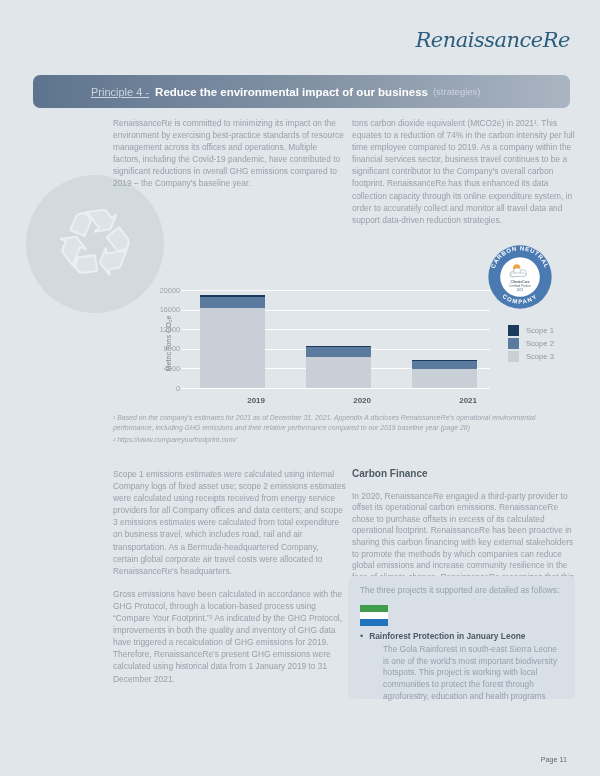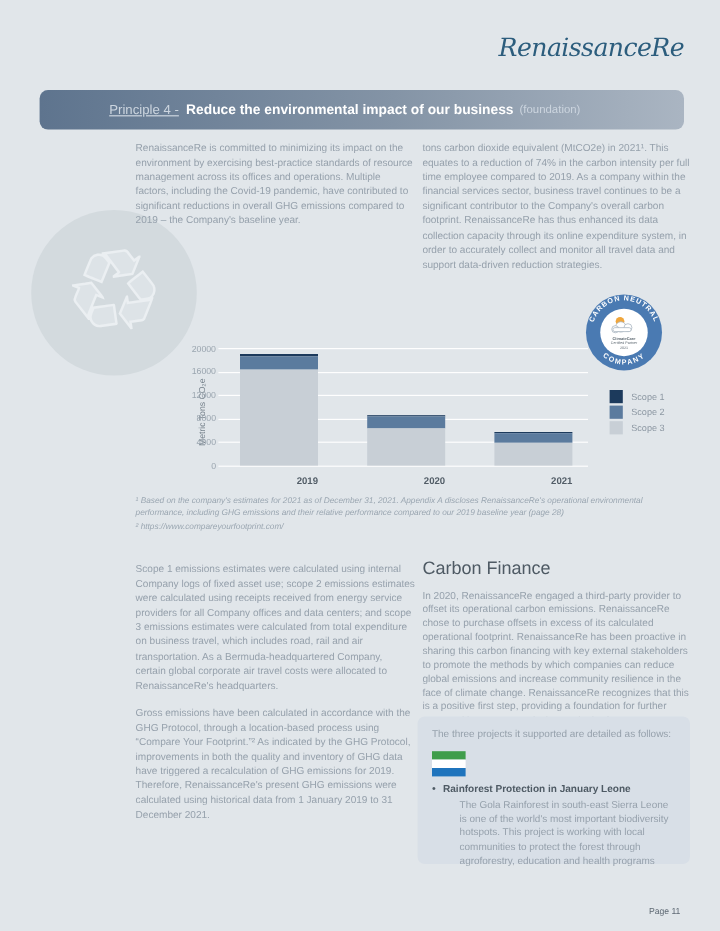--- a/index.html
+++ b/index.html
@@ -45,44 +45,44 @@
   .legend-label{font-size:7.6px;color:#8d98a3;}
   
   .badge{position:absolute;left:487px;top:244px;}
   
   .footnotes{position:absolute;left:113px;top:413px;width:452px;font-size:6.9px;
              font-style:italic;line-height:9.8px;color:#9aa6b1;}
   .footnotes .fn2{margin-top:2px;}
   
   .lower-left{left:113px;top:468px;width:233px;}
   .lower-right{left:352px;top:468px;width:224px;line-height:11.6px;}
-  .subhead{font-size:15px;font-weight:normal;color:#4e5a64;margin:0 0 2px 0;}
-  
-  .proj-box{position:absolute;left:348px;top:597px;width:227px;height:123px;box-sizing:border-box;
+  .subhead{font-size:10px;font-weight:bold;color:#4e5a64;margin:0 0 2px 0;}
+  
+  .proj-box{position:absolute;left:348px;top:576px;width:227px;height:123px;box-sizing:border-box;
             background:#d8dfe7;border-radius:6px;padding:9px 10px 0 12px;font-size:8.3px;
             line-height:11.6px;color:#96a1ac;}
   .flag{width:28px;height:21px;margin:8px 0 5px 0;}
   .flag div{height:7px;}
   .proj-title-row{display:flex;margin-bottom:2px;}
   .bullet{color:#4e5a64;margin-right:6px;font-size:9px;line-height:11px;}
   .proj-title{font-size:8.4px;font-weight:bold;color:#4e5a64;}
   .proj-text{margin-left:23px;}
   .page-num{position:absolute;right:33px;top:755px;font-size:7.2px;color:#5f6a74;}
 </style>
 </head>
 <body>
 
 <div class="page">
 
   <div class="logo">RenaissanceRe</div>
 
   <div class="banner">
     <span class="prefix">Principle 4 -</span>
     <span class="title">Reduce the environmental impact of our business</span>
-    <span class="suffix">(foundation)</span>
+    <span class="suffix">(strategies)</span>
   </div>
 
   <div class="watermark">
     <span>♻</span>
   </div>
 
   <div class="col intro-left">
     <p>RenaissanceRe is committed to minimizing its impact on the environment by exercising best-practice standards of resource management across its offices and operations. Multiple factors, including the Covid-19 pandemic, have contributed to significant reductions in overall GHG emissions compared to 2019 – the Company's baseline year.</p>
   </div>
   <div class="col intro-right">

